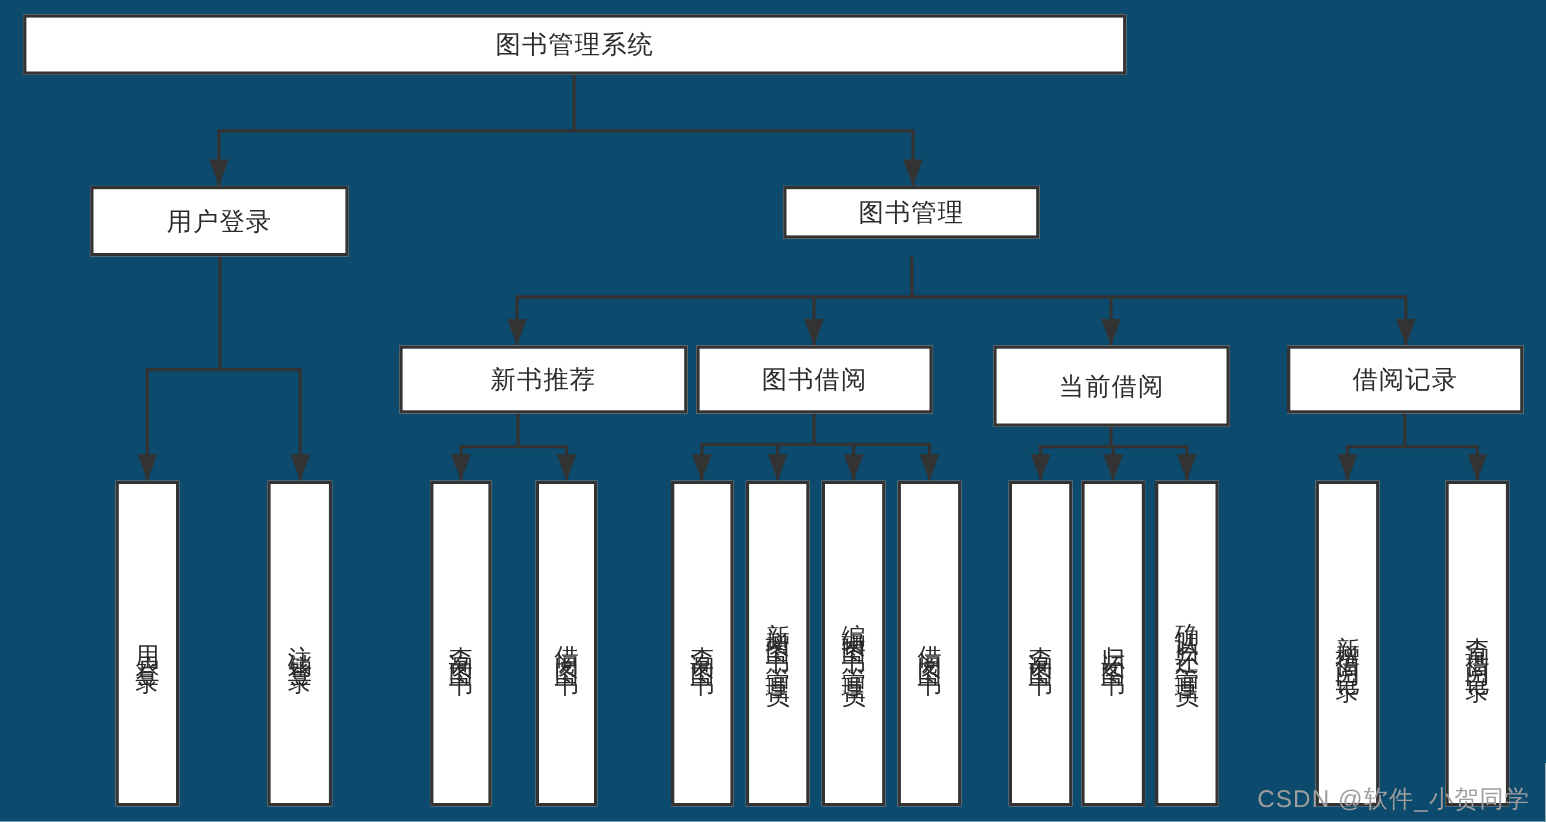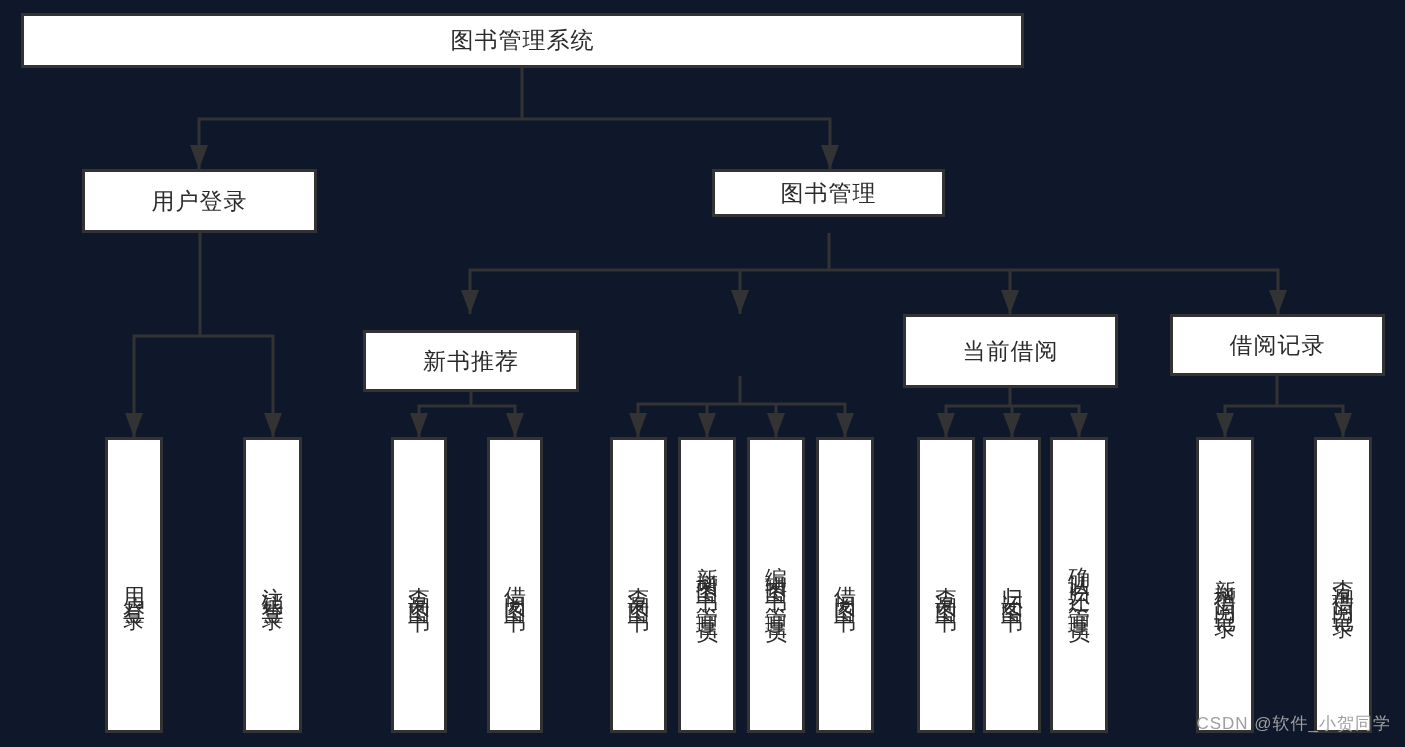--- a/index.html
+++ b/index.html
@@ -5,21 +5,21 @@
   html, body {
     margin: 0;
     padding: 0;
     background: #ffffff;
     font-family: "Liberation Sans", "DejaVu Sans", sans-serif;
   }
   #diagram {
     position: relative;
     width: 1405px;
     height: 747px;
-    background: #0f172a;
+    background: #0c4a6e;
     overflow: hidden;
   }
   #connector-svg {
     position: absolute;
     left: 0;
     top: 0;
     pointer-events: none;
   }
   .node {
     position: absolute;
@@ -40,21 +40,21 @@
     writing-mode: vertical-rl;
     font-size: 22px;
     letter-spacing: 8px;
     line-height: 1;
     white-space: nowrap;
   }
   .watermark {
     position: absolute;
     right: 14px;
     top: 712px;
-    font-size: 17px;
+    font-size: 22px;
     color: #9e9e9e;
     letter-spacing: 1px;
     white-space: nowrap;
     z-index: 5;
   }
 </style>
 </head>
 <body>
 
 <div id="diagram">
@@ -108,22 +108,25 @@
     <span class="label">图书管理系统</span>
   </div>
 
   <div class="node h-node" style="left:82px; top:169px; width:235px; height:64px;">
     <span class="label">用户登录</span>
   </div>
   <div class="node h-node" style="left:712px; top:169px; width:233px; height:48px;">
     <span class="label">图书管理</span>
   </div>
 
-  <div class="node h-node" style="left:363px; top:314px; width:216px; height:62px;margin-top:16px;">
+  <div class="node h-node" style="left:363px; top:314px; width:262px; height:62px;">
     <span class="label">新书推荐</span>
+  </div>
+  <div class="node h-node" style="left:633px; top:314px; width:215px; height:62px;">
+    <span class="label">图书借阅</span>
   </div>
   <div class="node h-node" style="left:903px; top:314px; width:215px; height:74px;">
     <span class="label">当前借阅</span>
   </div>
   <div class="node h-node" style="left:1170px; top:314px; width:215px; height:62px;">
     <span class="label">借阅记录</span>
   </div>
 
   <div class="node v-node" style="left:105px; top:437px; width:58px; height:296px;">
     <span class="label">用户登录</span>

